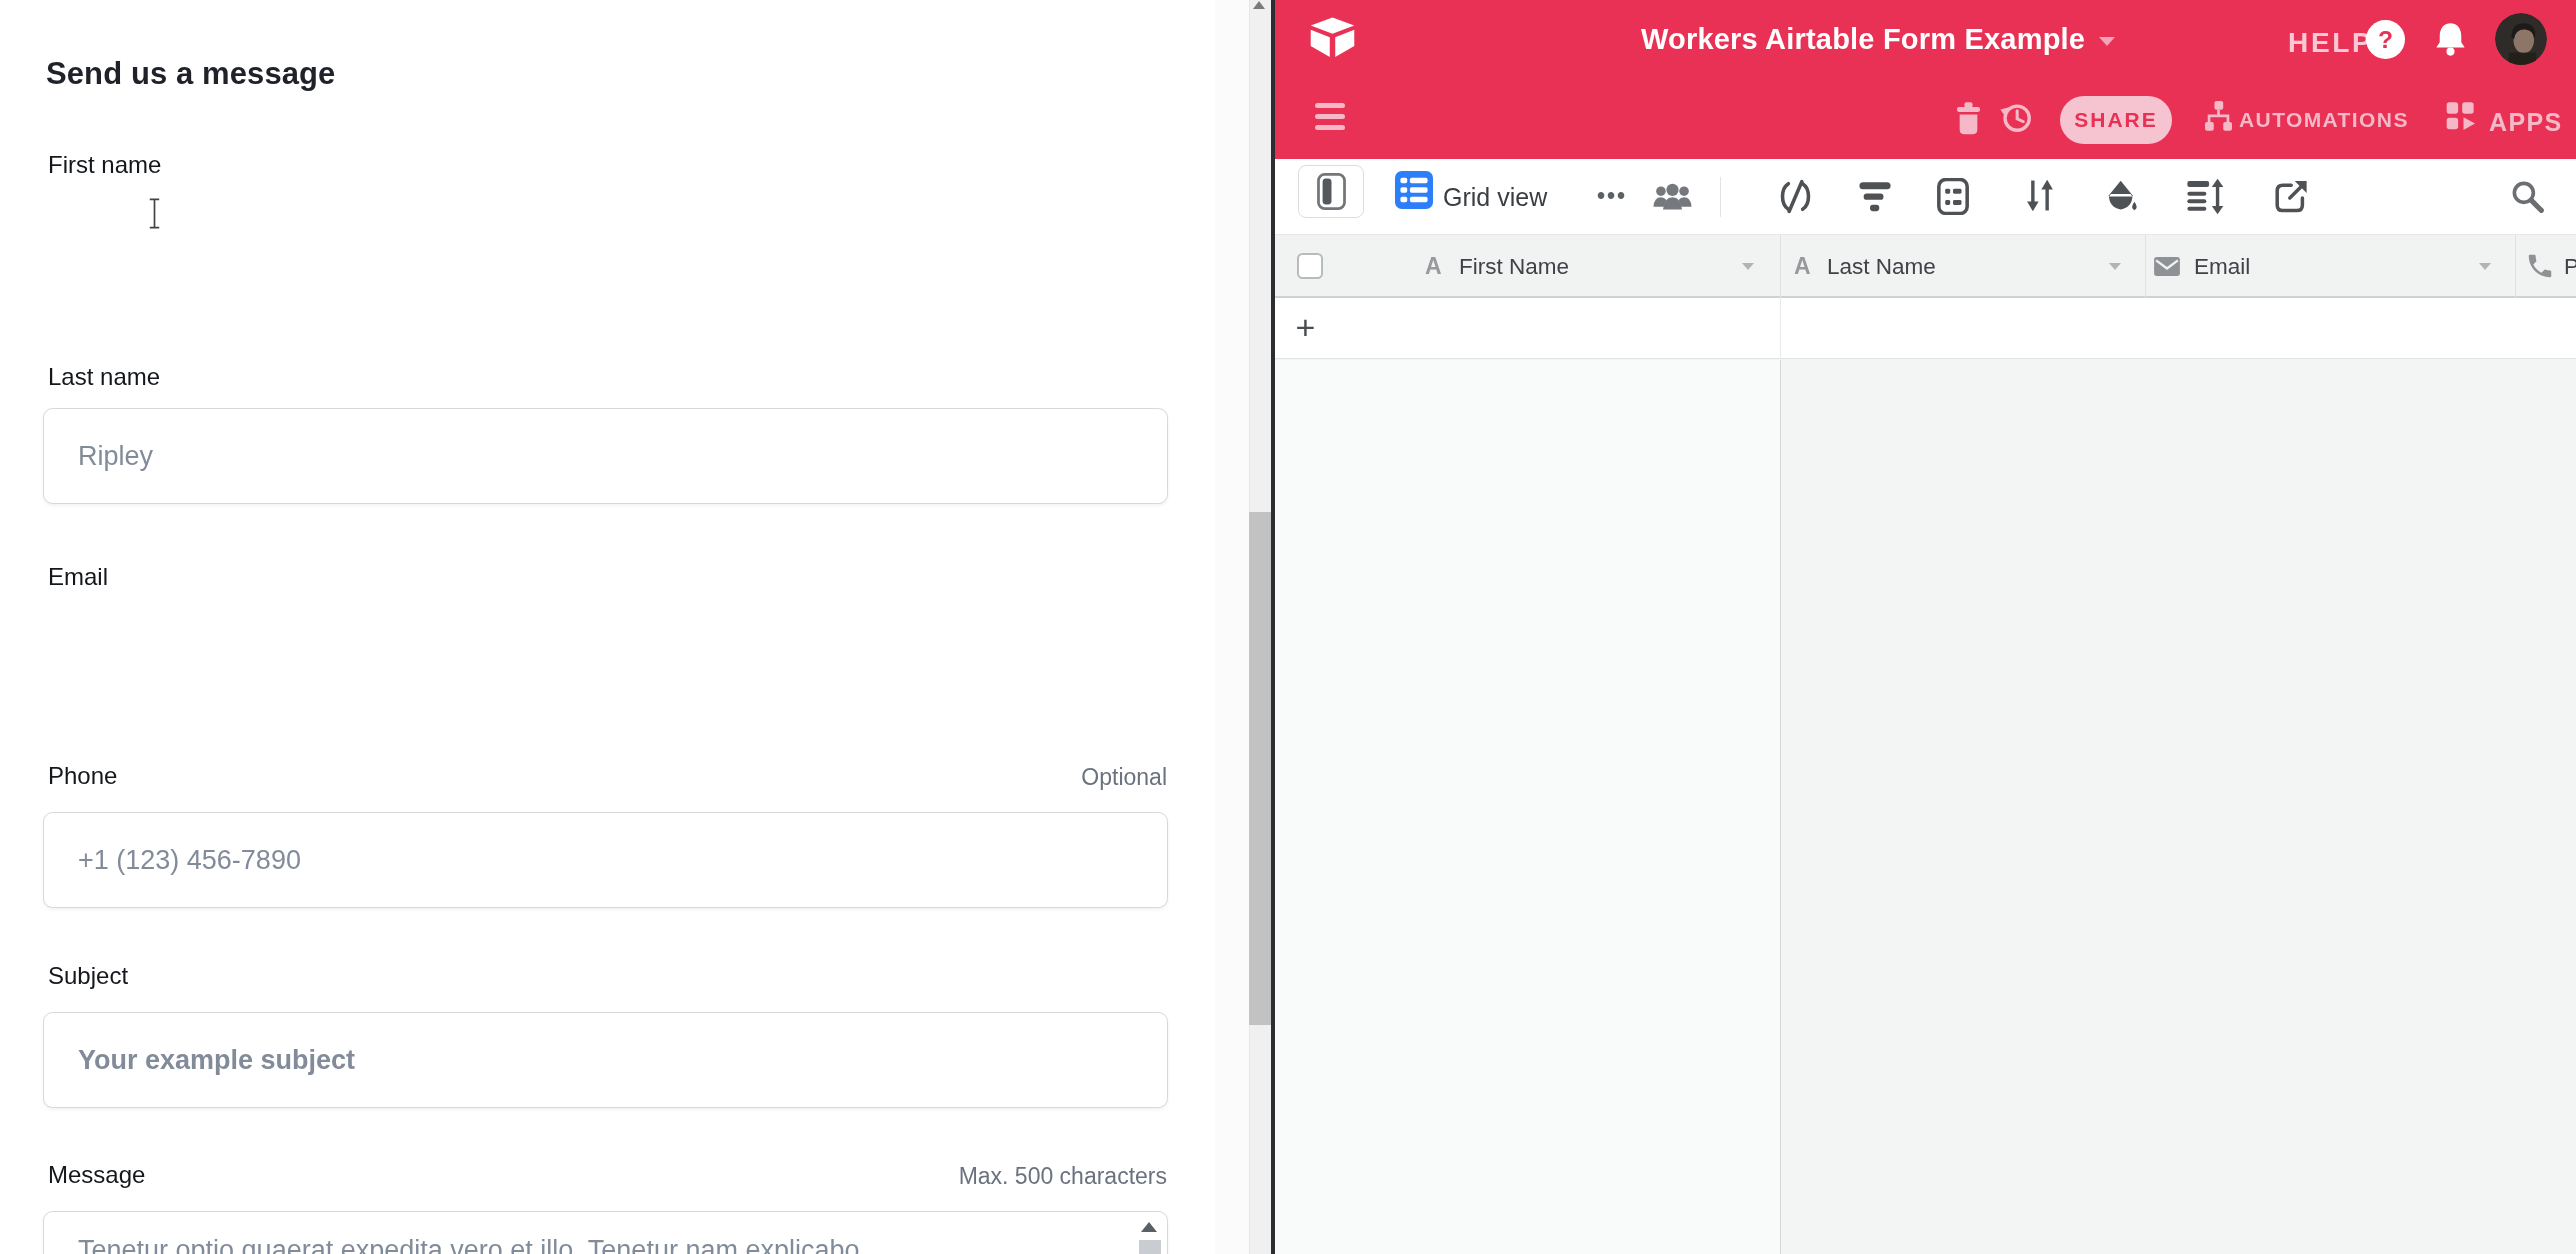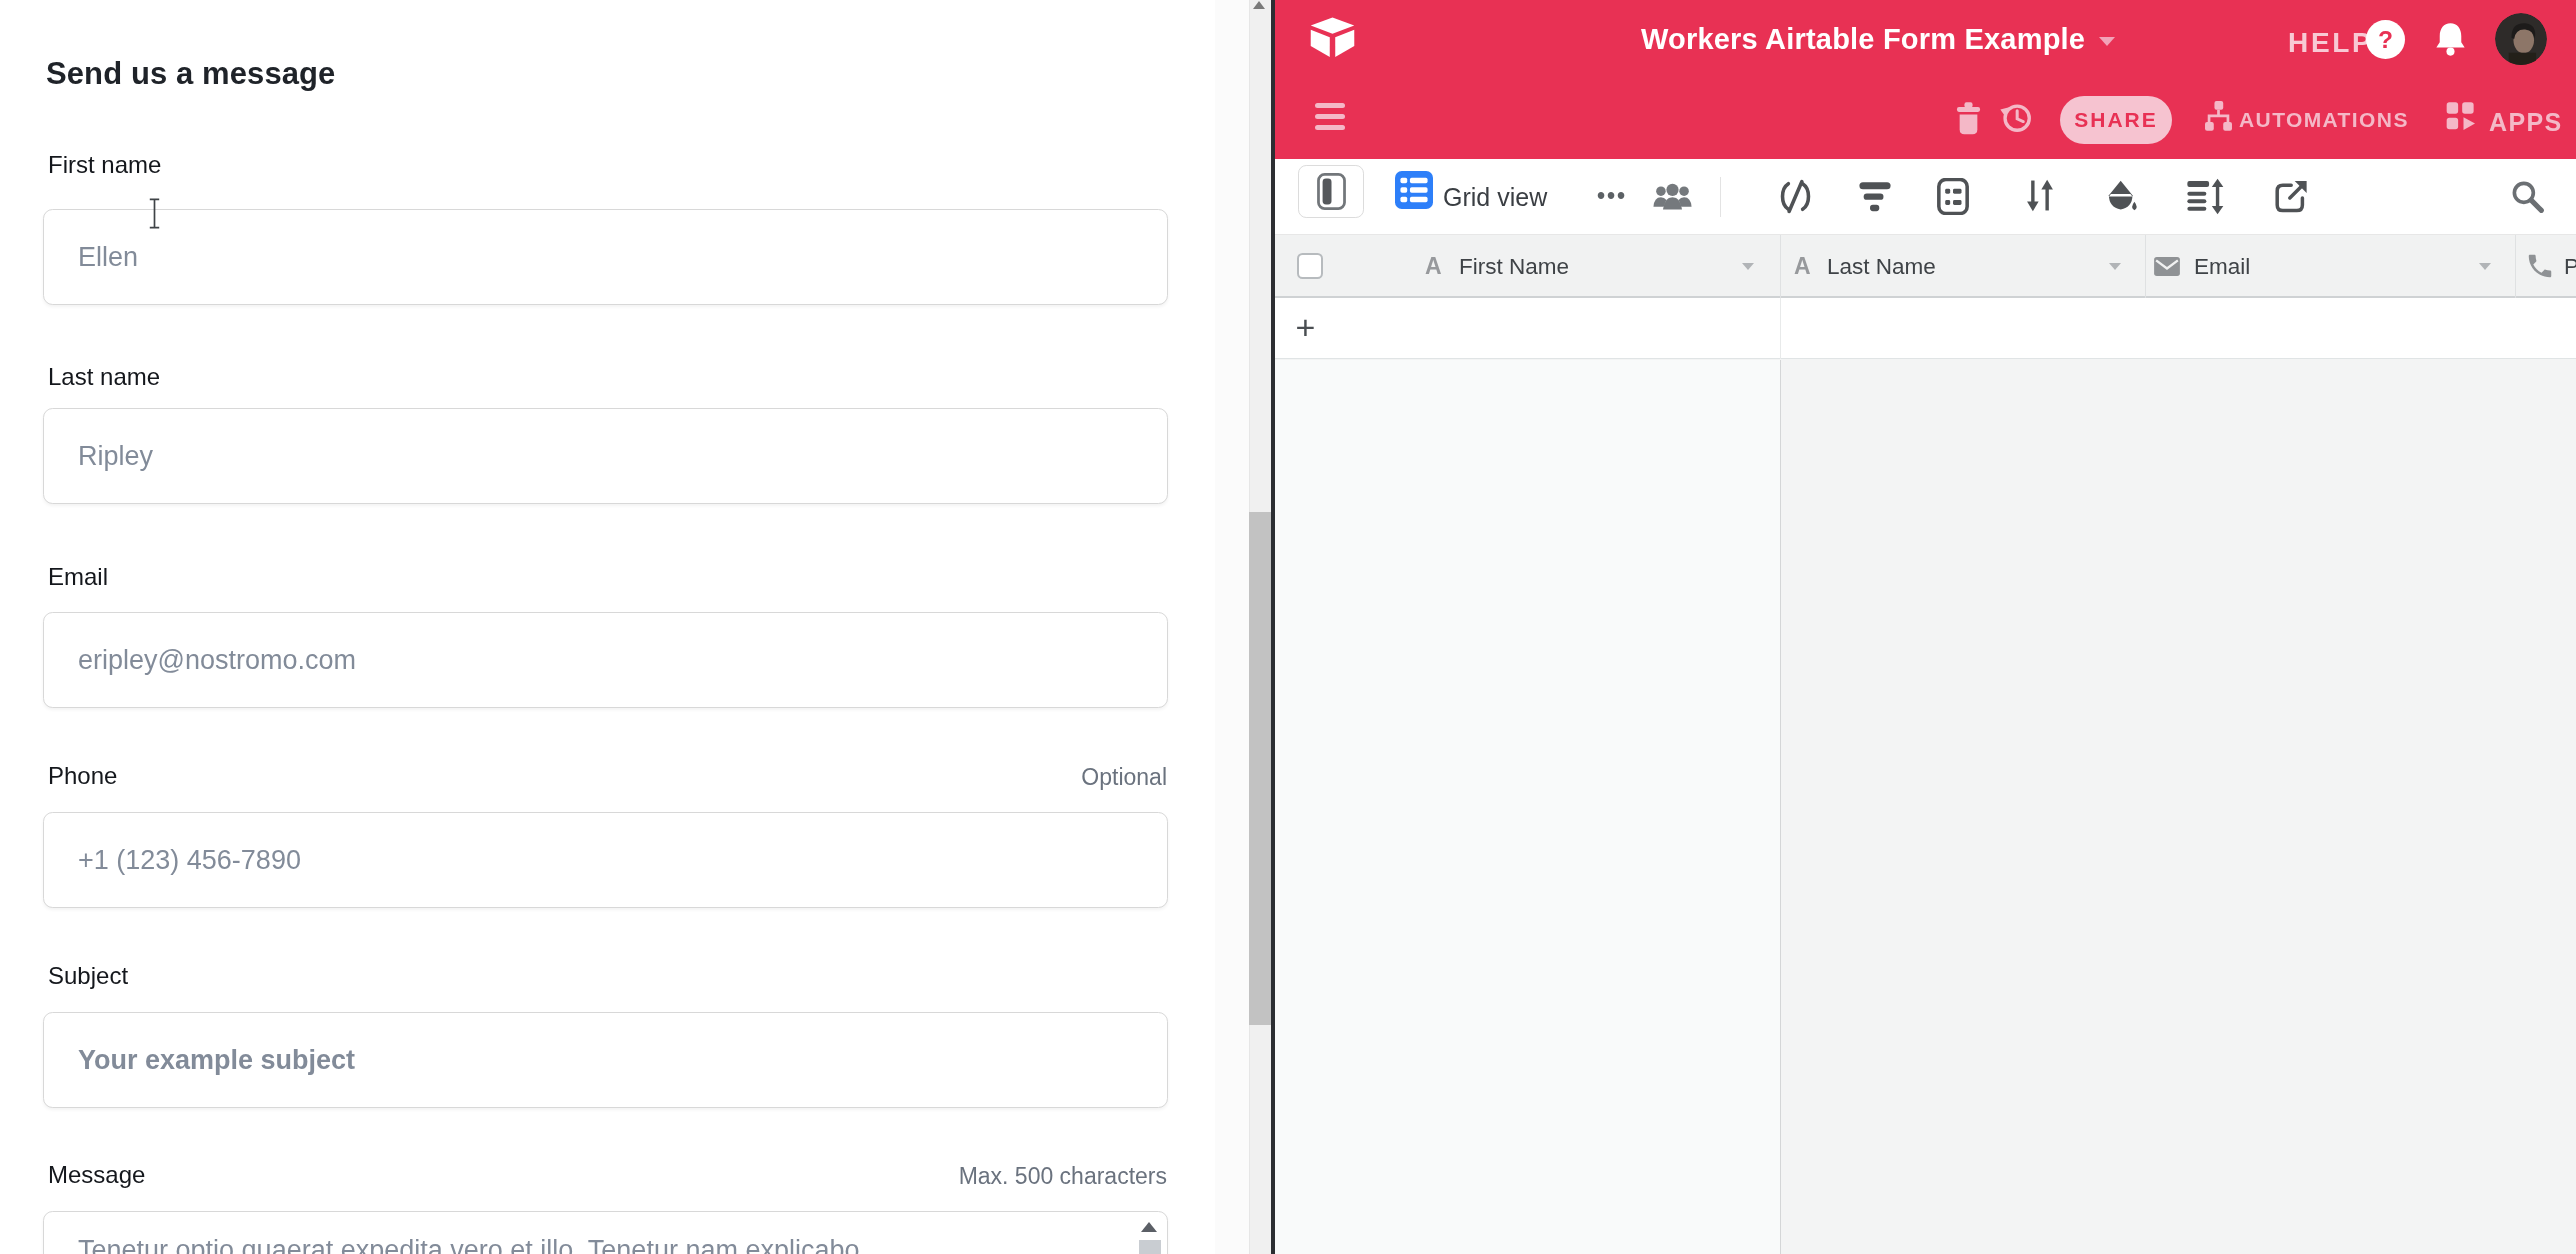--- a/index.html
+++ b/index.html
@@ -96,27 +96,25 @@
 </style>
 </head>
 <body>
 
 <div class="screen">
 
   <section class="abs form-win">
     <h1 class="abs fw-heading">Send us a message</h1>
 
     <label class="abs flabel" style="top:151px">First name</label>
-    <input class="abs finput" style="top: 209px;" readonly="" placeholder="Ellen">
 
     <label class="abs flabel" style="top:363px">Last name</label>
     <input class="abs finput" style="top: 408px;" readonly="" placeholder="Ripley">
 
     <label class="abs flabel" style="top:563px">Email</label>
-    <input class="abs finput" style="top: 612px;" readonly="" placeholder="eripley@nostromo.com">
 
     <label class="abs flabel" style="top:762px">Phone</label>
     <span class="abs fhint" style="top:764px">Optional</span>
     <input class="abs finput" style="top: 812px;" readonly="" placeholder="+1 (123) 456-7890">
 
     <label class="abs flabel" style="top:962px">Subject</label>
     <input class="abs finput" style="top: 1012px; font-weight: bold;" readonly="" placeholder="Your example subject">
 
     <label class="abs flabel" style="top:1161px">Message</label>
     <span class="abs fhint" style="top:1163px">Max. 500 characters</span>

